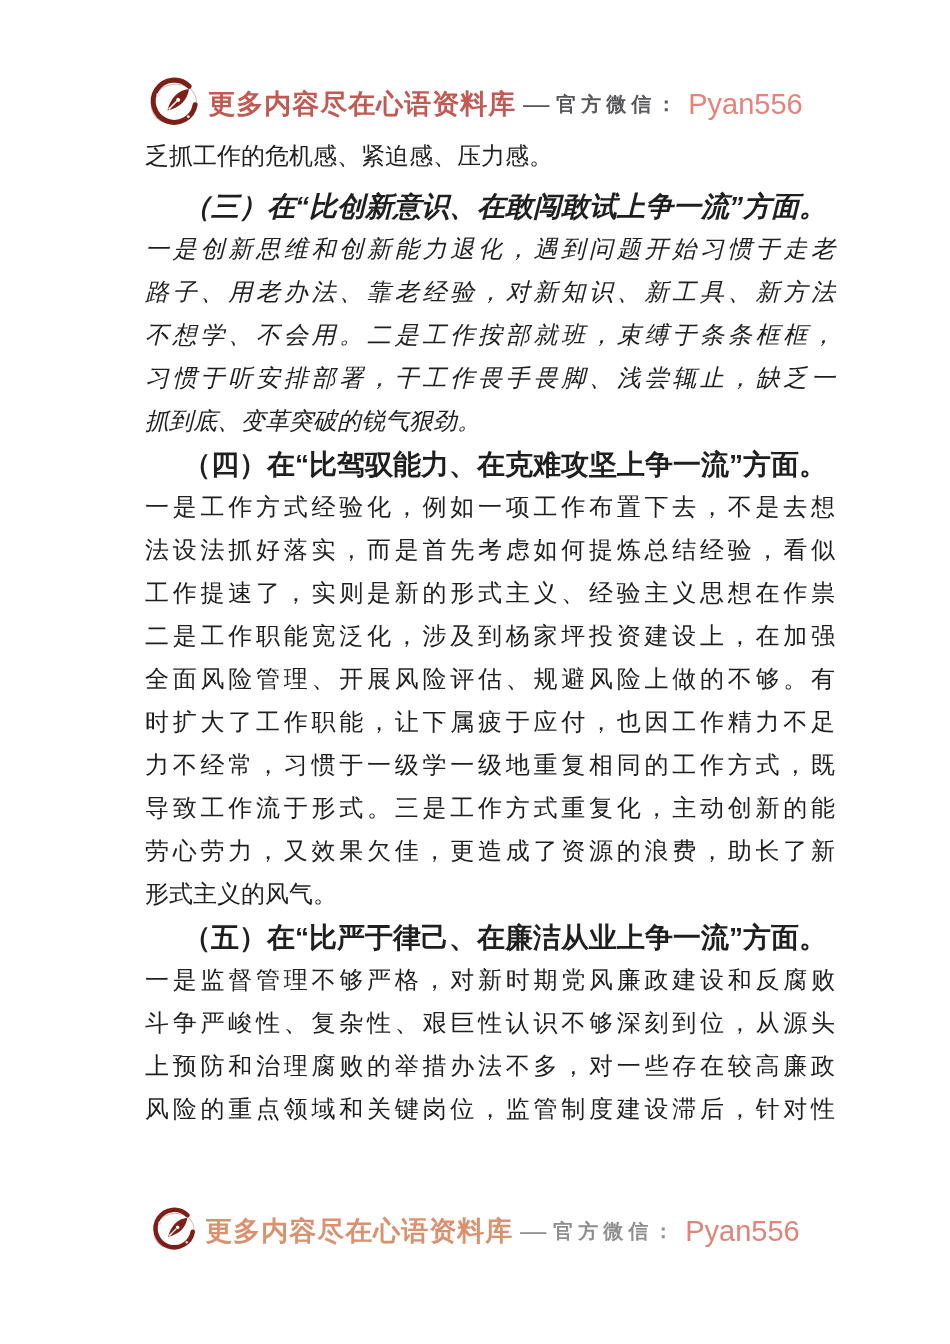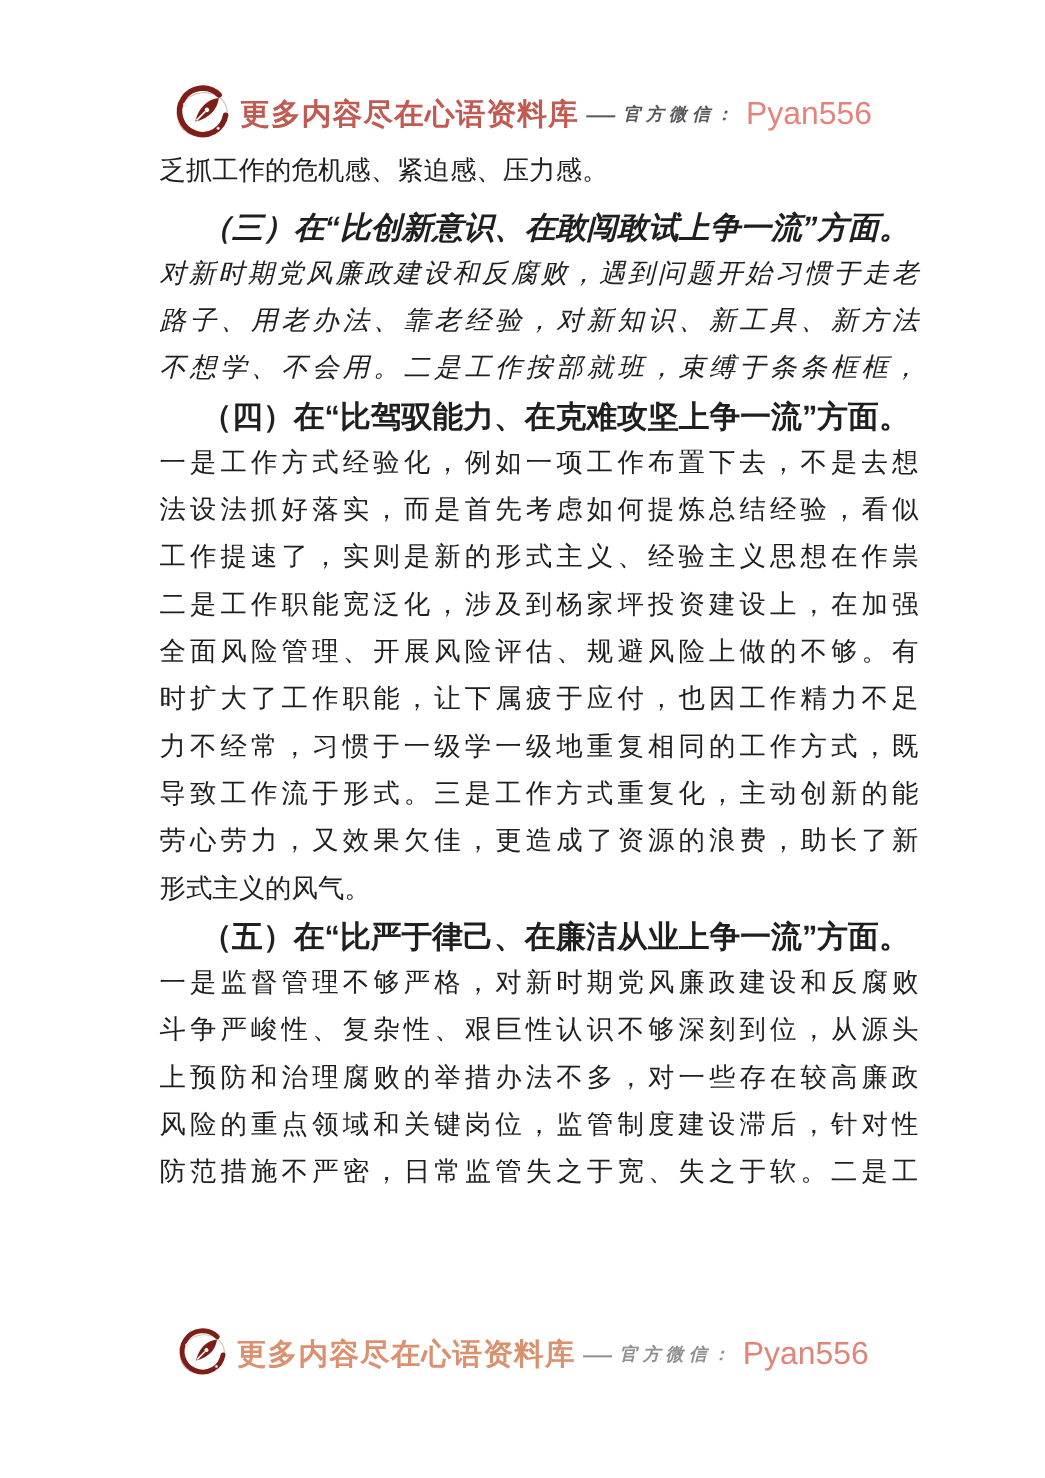--- a/index.html
+++ b/index.html
@@ -31,23 +31,22 @@
     font-size: 27px;
     font-weight: bold;
     letter-spacing: 1px;
   }
   .header-wm .wm-brand { color: var(--hdr-brand); }
   .footer-wm .wm-brand { color: var(--ftr-brand); }
   .wm-dash { font-size: 26px; font-weight: bold; }
   .header-wm .wm-dash { color: var(--hdr-wechat); }
   .footer-wm .wm-dash { color: var(--ftr-wechat); }
   .wm-wechat {
-    font-size: 16px;
+    font-size: 20px;
     font-weight: bold;
-    font-style: italic;
     letter-spacing: 5px;
   }
   .header-wm .wm-wechat { color: var(--hdr-wechat); }
   .footer-wm .wm-wechat { color: var(--ftr-wechat); }
   .wm-id {
     font-family: "Liberation Sans", "DejaVu Sans", sans-serif;
     font-size: 29px;
   }
   .header-wm .wm-id { color: var(--hdr-id); }
   .footer-wm .wm-id { color: var(--ftr-id); }
@@ -106,23 +105,25 @@
     <span class="wm-wechat">官方微信：</span>
     <span class="wm-id">Pyan556</span>
   </div>
 
   <div class="doc-body">
 
     <div class="line last">乏抓工作的危机感、紧迫感、压力感。</div>
 
     <section class="sec sec-extra">
       <div class="heading">（三）在“比创新意识、在敢闯敢试上争一流”方面。</div>
-      <div class="line">对新时期党风廉政建设和反腐败，遇到问题开始习惯于走老</div>
+      <div class="line">一是创新思维和创新能力退化，遇到问题开始习惯于走老</div>
       <div class="line">路子、用老办法、靠老经验，对新知识、新工具、新方法</div>
       <div class="line">不想学、不会用。二是工作按部就班，束缚于条条框框，</div>
+      <div class="line">习惯于听安排部署，干工作畏手畏脚、浅尝辄止，缺乏一</div>
+      <div class="line last">抓到底、变革突破的锐气狠劲。</div>
     </section>
 
     <section class="sec">
       <div class="heading">（四）在“比驾驭能力、在克难攻坚上争一流”方面。</div>
       <div class="line">一是工作方式经验化，例如一项工作布置下去，不是去想</div>
       <div class="line">法设法抓好落实，而是首先考虑如何提炼总结经验，看似</div>
       <div class="line">工作提速了，实则是新的形式主义、经验主义思想在作祟</div>
       <div class="line">二是工作职能宽泛化，涉及到杨家坪投资建设上，在加强</div>
       <div class="line">全面风险管理、开展风险评估、规避风险上做的不够。有</div>
       <div class="line">时扩大了工作职能，让下属疲于应付，也因工作精力不足</div>
@@ -131,21 +132,20 @@
       <div class="line">劳心劳力，又效果欠佳，更造成了资源的浪费，助长了新</div>
       <div class="line last">形式主义的风气。</div>
     </section>
 
     <section class="sec">
       <div class="heading">（五）在“比严于律己、在廉洁从业上争一流”方面。</div>
       <div class="line">一是监督管理不够严格，对新时期党风廉政建设和反腐败</div>
       <div class="line">斗争严峻性、复杂性、艰巨性认识不够深刻到位，从源头</div>
       <div class="line">上预防和治理腐败的举措办法不多，对一些存在较高廉政</div>
       <div class="line">风险的重点领域和关键岗位，监管制度建设滞后，针对性</div>
-      <div class="line">防范措施不严密，日常监管失之于宽、失之于软。二是工</div>
     </section>
 
   </div>
 
   <div class="watermark footer-wm">
     <svg class="logo" viewBox="0 0 64 64" aria-hidden="true">
       <ellipse cx="32" cy="32" rx="27" ry="23" fill="none" stroke="var(--logo-light)" stroke-width="1.4" transform="rotate(-18 32 32)"></ellipse>
       <path d="M50 11 A 25 25 0 1 0 57 33" fill="none" stroke="var(--logo)" stroke-width="6" stroke-linecap="round"></path>
       <g transform="rotate(45 32 32)">
         <path d="M32 7 C 40 17 40 30 32 43 C 24 30 24 17 32 7 Z" fill="var(--logo)"></path>

